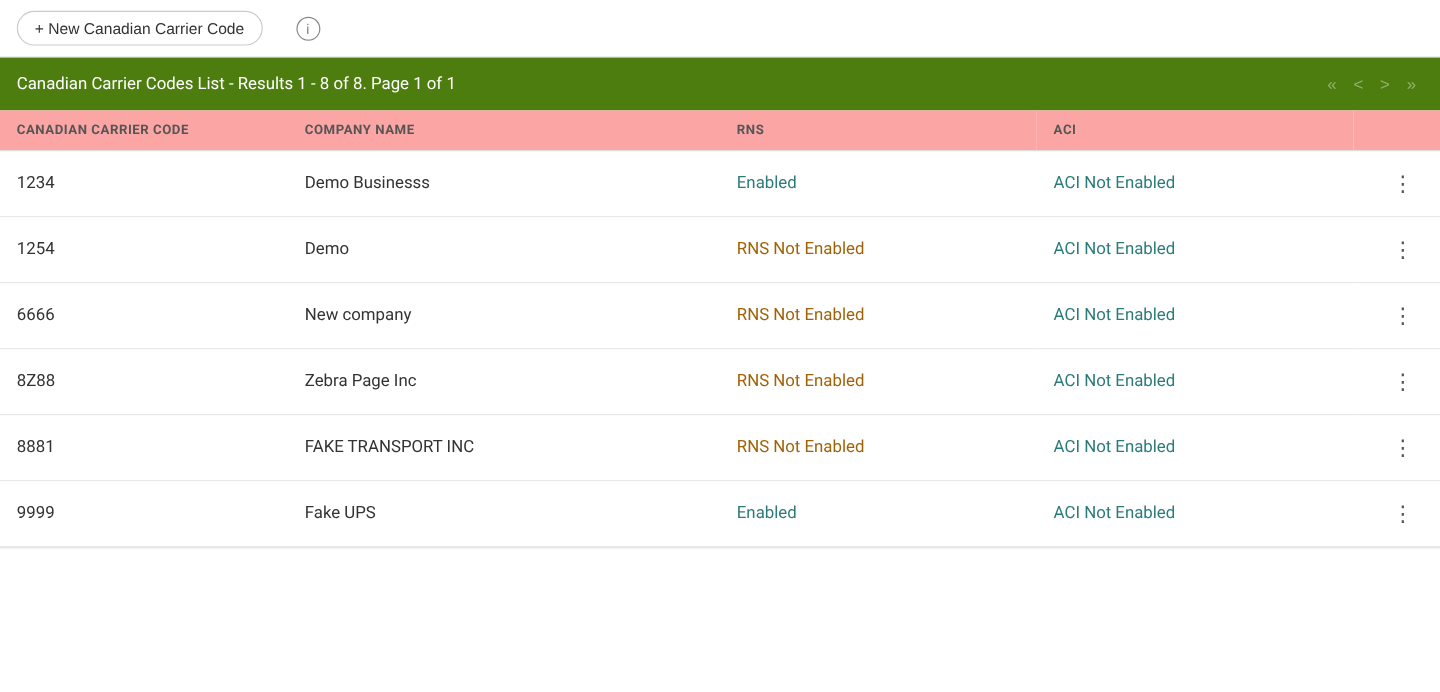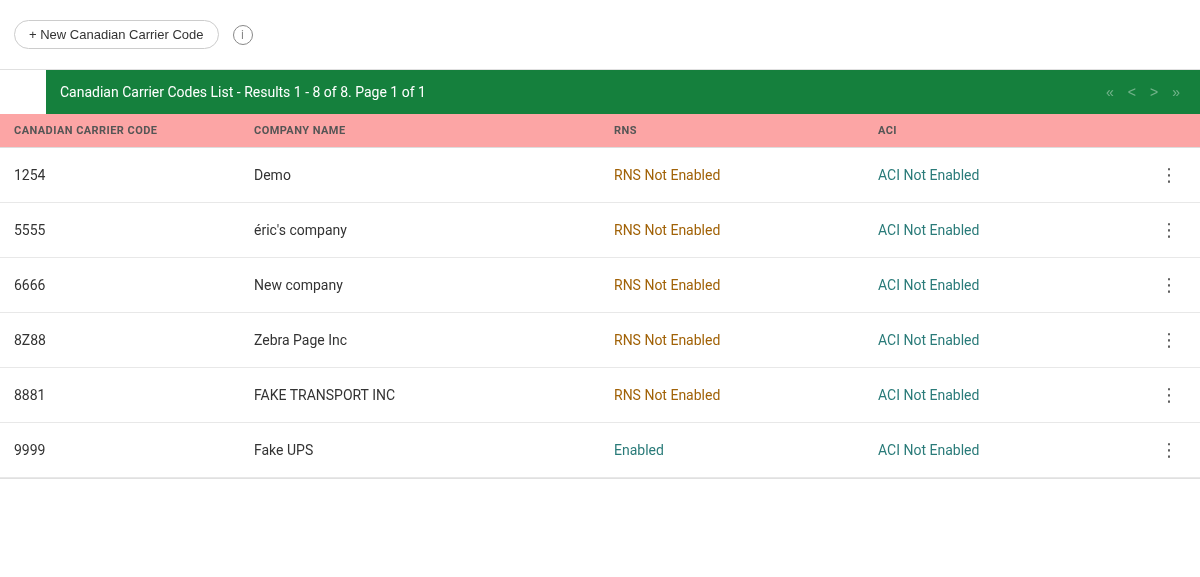--- a/index.html
+++ b/index.html
@@ -7,22 +7,22 @@
       font-family: -apple-system, BlinkMacSystemFont, 'Segoe UI', Roboto, Arial, sans-serif;
       font-size: 14px;
       background: #fff;
       color: #333;
     }
 
     
     .toolbar {
       display: flex;
       align-items: center;
-      padding: 20px 14px;
-      gap: 14px;
+      padding: 9px 14px;
+      gap: 28px;
       background: #fff;
       border-bottom: 1px solid #e0e0e0;
     }
     .new-btn {
       display: flex;
       align-items: center;
       gap: 6px;
       padding: 6px 14px;
       border: 1px solid #ccc;
       border-radius: 20px;
@@ -39,29 +39,28 @@
       display: inline-flex;
       align-items: center;
       justify-content: center;
       font-size: 12px;
       color: #888;
       cursor: pointer;
     }
 
     
     .list-header {
-      background: #15803d;
+      background: #4d7c0f;
       color: #fff;
       padding: 0 14px;
       height: 44px;
       display: flex;
       align-items: center;
       justify-content: space-between;
       font-size: 14px;
-      margin-left: 46px;
     }
     .pagination-controls {
       display: flex;
       align-items: center;
       gap: 2px;
     }
     .page-btn {
       background: none;
       border: none;
       color: #fff;
@@ -165,32 +164,32 @@
   <thead>
     <tr>
       <th class="col-code">CANADIAN CARRIER CODE</th>
       <th class="col-company">COMPANY NAME</th>
       <th class="col-rns">RNS</th>
       <th class="col-aci">ACI</th>
       <th class="col-actions"></th>
     </tr>
   </thead>
   <tbody id="table-body">
+  <tr>
+      <td class="col-code">1234</td>
+      <td class="col-company">Demo Businesss</td>
+      <td class="col-rns"><span class="status-enabled">Enabled</span></td>
+      <td class="col-aci"><span class="aci-not-enabled">ACI Not Enabled</span></td>
+      <td class="col-actions">
+        <button class="kebab-btn">⋮</button>
+      </td>
+    </tr>
       <tr>
       <td class="col-code">1254</td>
       <td class="col-company">Demo</td>
-      <td class="col-rns"><span class="rns-not-enabled">RNS Not Enabled</span></td>
-      <td class="col-aci"><span class="aci-not-enabled">ACI Not Enabled</span></td>
-      <td class="col-actions">
-        <button class="kebab-btn">⋮</button>
-      </td>
-    </tr>
-      <tr>
-      <td class="col-code">5555</td>
-      <td class="col-company">éric's company</td>
       <td class="col-rns"><span class="rns-not-enabled">RNS Not Enabled</span></td>
       <td class="col-aci"><span class="aci-not-enabled">ACI Not Enabled</span></td>
       <td class="col-actions">
         <button class="kebab-btn">⋮</button>
       </td>
     </tr>
       <tr>
       <td class="col-code">6666</td>
       <td class="col-company">New company</td>
       <td class="col-rns"><span class="rns-not-enabled">RNS Not Enabled</span></td>

